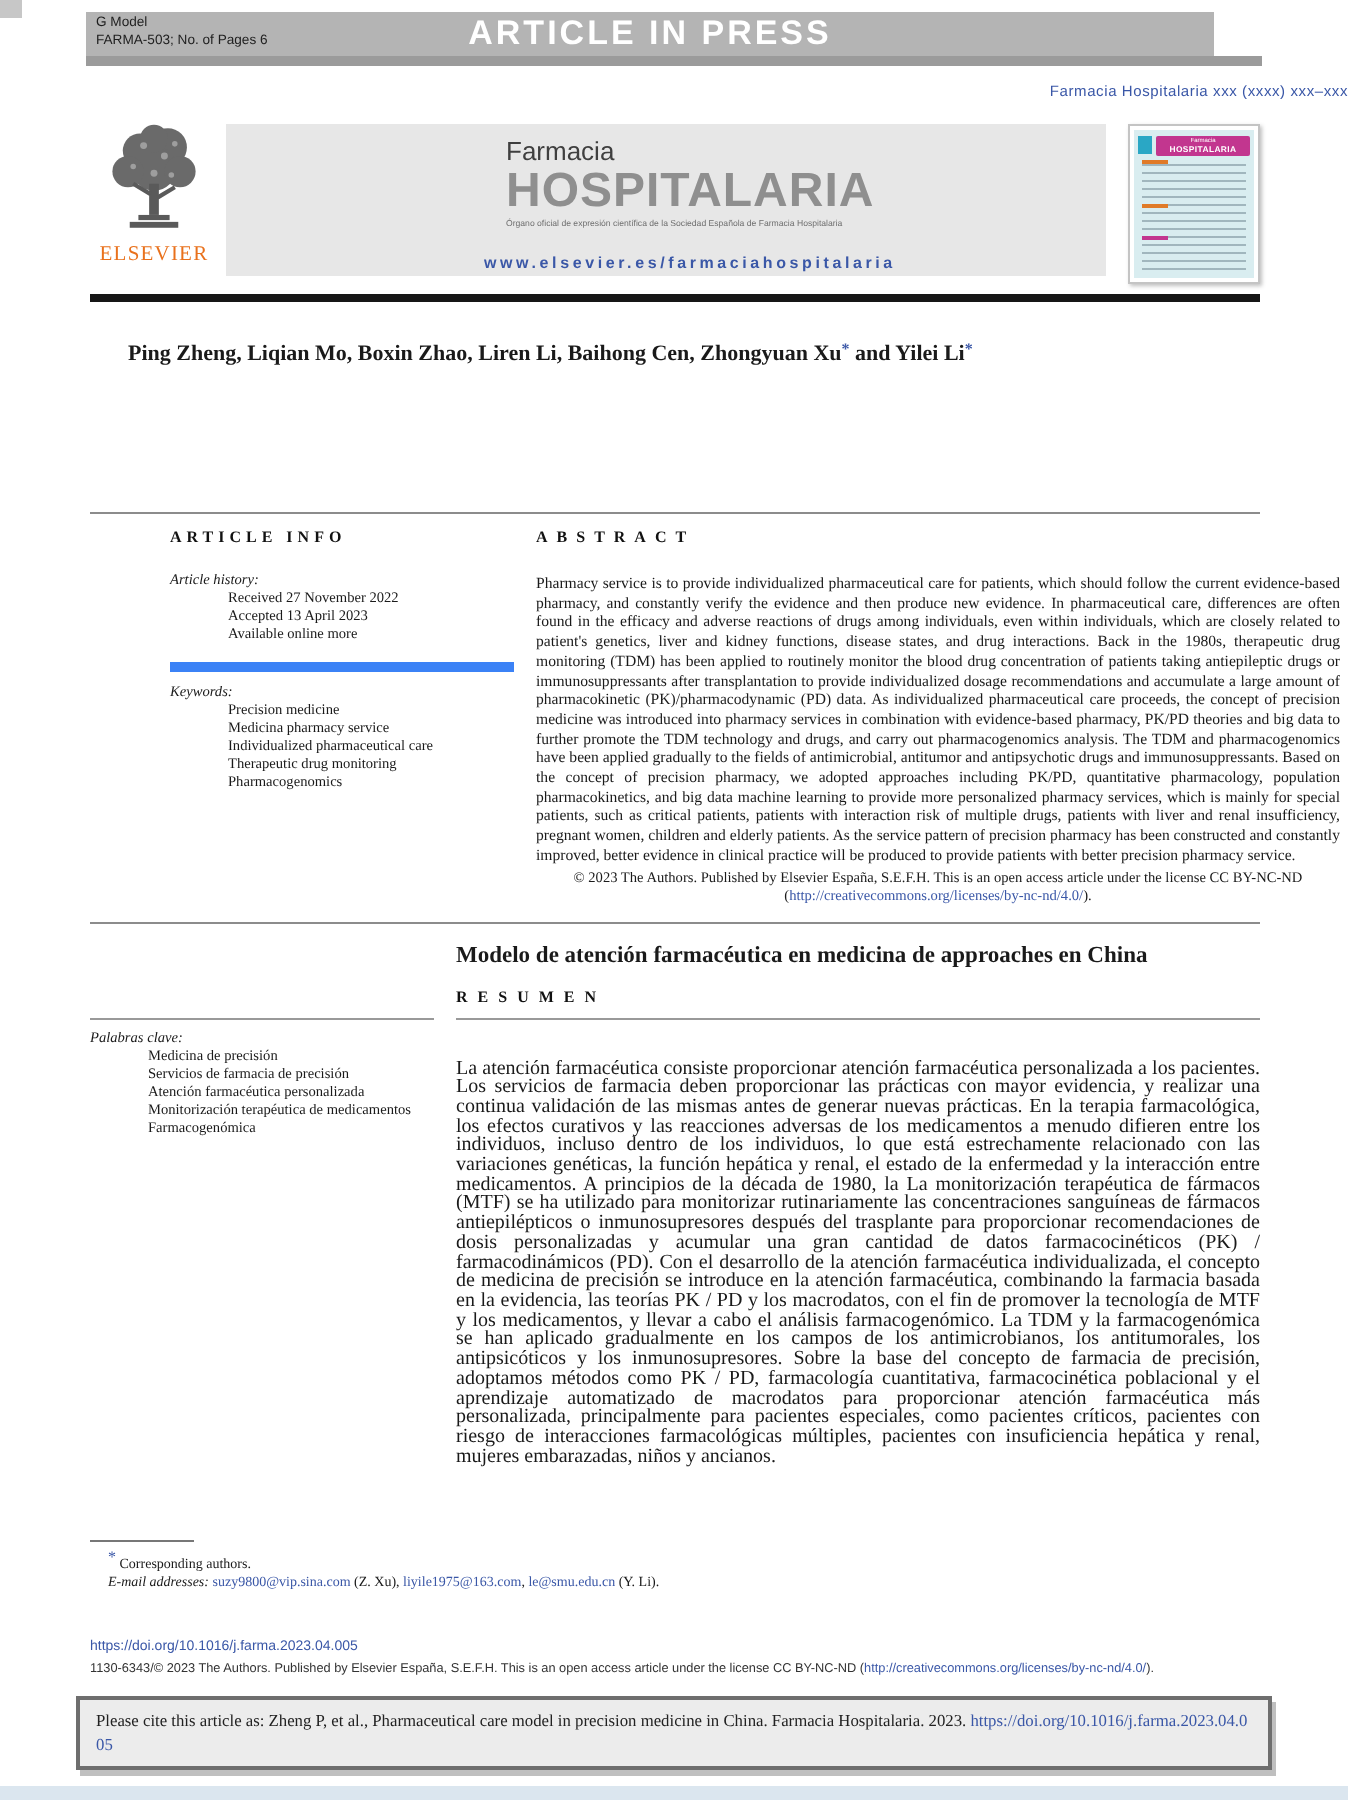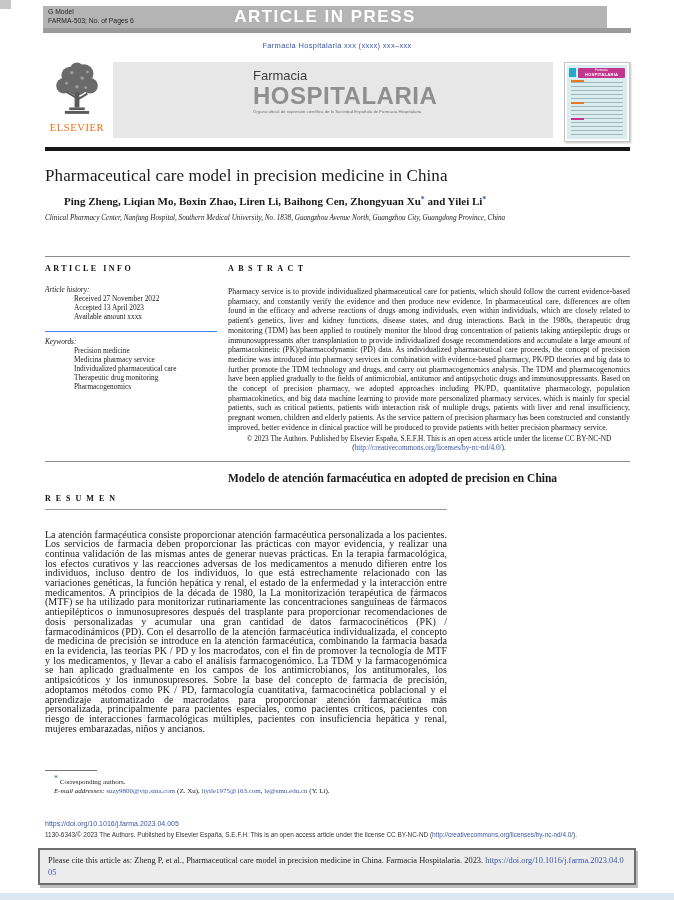--- a/index.html
+++ b/index.html
@@ -12,21 +12,21 @@
 
   .corner-chip{position:absolute;left:0;top:0;width:11px;height:9px;background:#c7c7c7;}
 
   
   .press-banner{position:absolute;left:43px;top:6px;width:564px;height:22px;background:#b4b4b4;}
   .press-banner-shadow{position:absolute;left:43px;top:28px;width:588px;height:5px;background:#9b9b9b;}
   .gmodel{position:absolute;left:5px;top:2px;font-size:6.8px;line-height:8.5px;color:#1e1e1e;}
   .stamp{position:absolute;left:0;right:0;top:1px;text-align:center;font-weight:bold;
          font-size:17px;letter-spacing:1.5px;color:#ffffff;}
 
-  .journal-ref{position:absolute;top:41px;left:0;width:674px;text-align:center;
+  .journal-ref{position:absolute;top:41px;left:0;width:674px;text-align:right;
                font-size:7.5px;color:#3a57a7;letter-spacing:.3px;}
 
   
   .header-row{position:absolute;top:60px;left:45px;width:585px;height:82px;}
   .elsevier-logo{position:absolute;left:0;top:0;width:64px;height:82px;text-align:center;}
   .elsevier-logo svg{width:52px;height:62px;display:block;margin:0 auto;}
   .elsevier-name{font-size:10.5px;color:#e9711c;letter-spacing:.6px;margin-top:0;}
 
   .masthead{position:absolute;left:68px;top:2px;width:440px;height:76px;background:#e7e7e7;}
   .masthead-inner{position:absolute;left:140px;top:7px;width:290px;}
@@ -56,29 +56,29 @@
   .article-type{font-size:9.5px;}
   .article-title{font-size:17px;margin-top:5px;letter-spacing:.1px;}
   .authors{font-size:11px;font-weight:bold;margin-top:9px;margin-left:19px;}
   .star{color:#3a57a7;font-size:8px;vertical-align:3px;}
   .affiliation{font-size:7.2px;font-style:italic;margin-top:7px;color:#222;}
 
   
   .main{position:absolute;left:45px;top:256px;width:585px;}
   .rule{height:0;border-top:1px solid #8c8c8c;}
   .cols{display:flex;margin-top:7px;}
-  .col-left{width:172px;margin-right:11px;flex:none;}
+  .col-left{width:172px;margin-right:11px;flex:none;margin-left:40px;}
   .col-right{width:402px;flex:none;}
   .sec-heading{font-size:8px;font-weight:bold;letter-spacing:2.5px;color:#111;}
   .abs-heading{letter-spacing:4.5px;}
   .res-heading{letter-spacing:5px;}
   .history-label,.kw-label{font-style:italic;font-size:7.3px;line-height:9px;}
   .history-label{margin-top:12px;}
   .history-line,.kw-line{font-size:7.3px;line-height:9.2px;padding-left:29px;}
-  .kw-block{border-top:1px solid #3b82f6;margin-top:9px;padding-top:5px;}
+  .kw-block{border-top:5px solid #3b82f6;margin-top:9px;padding-top:5px;}
   .abstract-text{margin-top:14px;font-size:7.8px;line-height:9.7px;text-align:justify;}
   .copyright{margin-top:1px;font-size:7.3px;line-height:9.5px;text-align:center;}
   .blue{color:#3a57a7;}
   .mid-rule{margin-top:8px;}
   .spanish-title{margin-left:183px;margin-top:10px;font-size:11.5px;font-weight:bold;}
   .cols2{display:flex;margin-top:10px;}
   .palabras-block{width:172px;margin-right:11px;flex:none;align-self:flex-start;
                   margin-top:15px;border-top:1px solid #999;padding-top:4px;}
   .resumen-rule{border-top:1px solid #999;margin-top:6px;}
   .resumen-text{margin-top:20px;font-size:10px;line-height:9.7px;text-align:justify;}
@@ -137,20 +137,21 @@
       <rect x="16" y="58" width="28" height="3.4" fill="#5a5a5a"></rect>
     </svg>
     <div class="elsevier-name">ELSEVIER</div>
   </div>
 
   <div class="masthead">
     <div class="masthead-inner">
       <div class="jname1 sans">Farmacia</div>
       <div class="jname2 sans">HOSPITALARIA</div>
       <div class="jsub sans">Órgano oficial de expresión científica de la Sociedad Española de Farmacia Hospitalaria</div>
+      <div class="jurl sans">www.elsevier.es/farmaciahospitalaria</div>
     </div>
   </div>
 
   <div class="cover-thumb">
     <div class="cover-inner">
       <div class="cover-logo"></div>
       <div class="cover-banner sans">
         <span class="l1">Farmacia</span>
         <span class="l2">HOSPITALARIA</span>
       </div>
@@ -158,37 +159,35 @@
       <div class="cover-mark m1"></div>
       <div class="cover-mark m2"></div>
       <div class="cover-mark m3"></div>
     </div>
   </div>
 </div>
 
 <div class="black-rule"></div>
 
 <div class="title-block">
-  <div class="article-title">Pharmaceutical care model in precision medicine in China</div>
   <div class="authors">
     <span>Ping Zheng, Liqian Mo, Boxin Zhao, Liren Li, Baihong Cen, Zhongyuan Xu</span><span class="star">*</span><span> and Yilei Li</span><span class="star">*</span>
   </div>
-  <div class="affiliation">Clinical Pharmacy Center, Nanfang Hospital, Southern Medical University, No. 1838, Guangzhou Avenue North, Guangzhou City, Guangdong Province, China</div>
 </div>
 
 <div class="main">
   <div class="rule"></div>
 
   <div class="cols">
     <div class="col-left">
       <div class="sec-heading">ARTICLE INFO</div>
       <div class="history-label">Article history:</div>
       <div class="history-line">Received 27 November 2022</div>
       <div class="history-line">Accepted 13 April 2023</div>
-      <div class="history-line">Available amount xxxx</div>
+      <div class="history-line">Available online more</div>
       <div class="kw-block">
         <div class="kw-label">Keywords:</div>
         <div class="kw-line">Precision medicine</div>
         <div class="kw-line">Medicina pharmacy service</div>
         <div class="kw-line">Individualized pharmaceutical care</div>
         <div class="kw-line">Therapeutic drug monitoring</div>
         <div class="kw-line">Pharmacogenomics</div>
       </div>
     </div>
 
@@ -196,23 +195,31 @@
       <div class="sec-heading abs-heading">ABSTRACT</div>
       <div class="abstract-text">Pharmacy service is to provide individualized pharmaceutical care for patients, which should follow the current evidence-based pharmacy, and constantly verify the evidence and then produce new evidence. In pharmaceutical care, differences are often found in the efficacy and adverse reactions of drugs among individuals, even within individuals, which are closely related to patient's genetics, liver and kidney functions, disease states, and drug interactions. Back in the 1980s, therapeutic drug monitoring (TDM) has been applied to routinely monitor the blood drug concentration of patients taking antiepileptic drugs or immunosuppressants after transplantation to provide individualized dosage recommendations and accumulate a large amount of pharmacokinetic (PK)/pharmacodynamic (PD) data. As individualized pharmaceutical care proceeds, the concept of precision medicine was introduced into pharmacy services in combination with evidence-based pharmacy, PK/PD theories and big data to further promote the TDM technology and drugs, and carry out pharmacogenomics analysis. The TDM and pharmacogenomics have been applied gradually to the fields of antimicrobial, antitumor and antipsychotic drugs and immunosuppressants. Based on the concept of precision pharmacy, we adopted approaches including PK/PD, quantitative pharmacology, population pharmacokinetics, and big data machine learning to provide more personalized pharmacy services, which is mainly for special patients, such as critical patients, patients with interaction risk of multiple drugs, patients with liver and renal insufficiency, pregnant women, children and elderly patients. As the service pattern of precision pharmacy has been constructed and constantly improved, better evidence in clinical practice will be produced to provide patients with better precision pharmacy service.</div>
       <div class="copyright">
         <span>© 2023 The Authors. Published by Elsevier España, S.E.F.H. This is an open access article under the license CC BY-NC-ND (</span><span class="blue">http://creativecommons.org/licenses/by-nc-nd/4.0/</span><span>).</span>
       </div>
     </div>
   </div>
 
   <div class="rule mid-rule"></div>
 
-  <div class="spanish-title">Modelo de atención farmacéutica en adopted de precision en China</div>
+  <div class="spanish-title">Modelo de atención farmacéutica en medicina de approaches en China</div>
 
   <div class="cols2">
+    <div class="palabras-block">
+      <div class="kw-label">Palabras clave:</div>
+      <div class="kw-line">Medicina de precisión</div>
+      <div class="kw-line">Servicios de farmacia de precisión</div>
+      <div class="kw-line">Atención farmacéutica personalizada</div>
+      <div class="kw-line">Monitorización terapéutica de medicamentos</div>
+      <div class="kw-line">Farmacogenómica</div>
+    </div>
     <div class="col-right">
       <div class="sec-heading res-heading">RESUMEN</div>
       <div class="resumen-rule"></div>
       <div class="resumen-text">La atención farmacéutica consiste proporcionar atención farmacéutica personalizada a los pacientes. Los servicios de farmacia deben proporcionar las prácticas con mayor evidencia, y realizar una continua validación de las mismas antes de generar nuevas prácticas. En la terapia farmacológica, los efectos curativos y las reacciones adversas de los medicamentos a menudo difieren entre los individuos, incluso dentro de los individuos, lo que está estrechamente relacionado con las variaciones genéticas, la función hepática y renal, el estado de la enfermedad y la interacción entre medicamentos. A principios de la década de 1980, la La monitorización terapéutica de fármacos (MTF) se ha utilizado para monitorizar rutinariamente las concentraciones sanguíneas de fármacos antiepilépticos o inmunosupresores después del trasplante para proporcionar recomendaciones de dosis personalizadas y acumular una gran cantidad de datos farmacocinéticos (PK) / farmacodinámicos (PD). Con el desarrollo de la atención farmacéutica individualizada, el concepto de medicina de precisión se introduce en la atención farmacéutica, combinando la farmacia basada en la evidencia, las teorías PK / PD y los macrodatos, con el fin de promover la tecnología de MTF y los medicamentos, y llevar a cabo el análisis farmacogenómico. La TDM y la farmacogenómica se han aplicado gradualmente en los campos de los antimicrobianos, los antitumorales, los antipsicóticos y los inmunosupresores. Sobre la base del concepto de farmacia de precisión, adoptamos métodos como PK / PD, farmacología cuantitativa, farmacocinética poblacional y el aprendizaje automatizado de macrodatos para proporcionar atención farmacéutica más personalizada, principalmente para pacientes especiales, como pacientes críticos, pacientes con riesgo de interacciones farmacológicas múltiples, pacientes con insuficiencia hepática y renal, mujeres embarazadas, niños y ancianos.</div>
     </div>
   </div>
 </div>
 
 <div class="footnote">
   <div class="fn-rule"></div>

